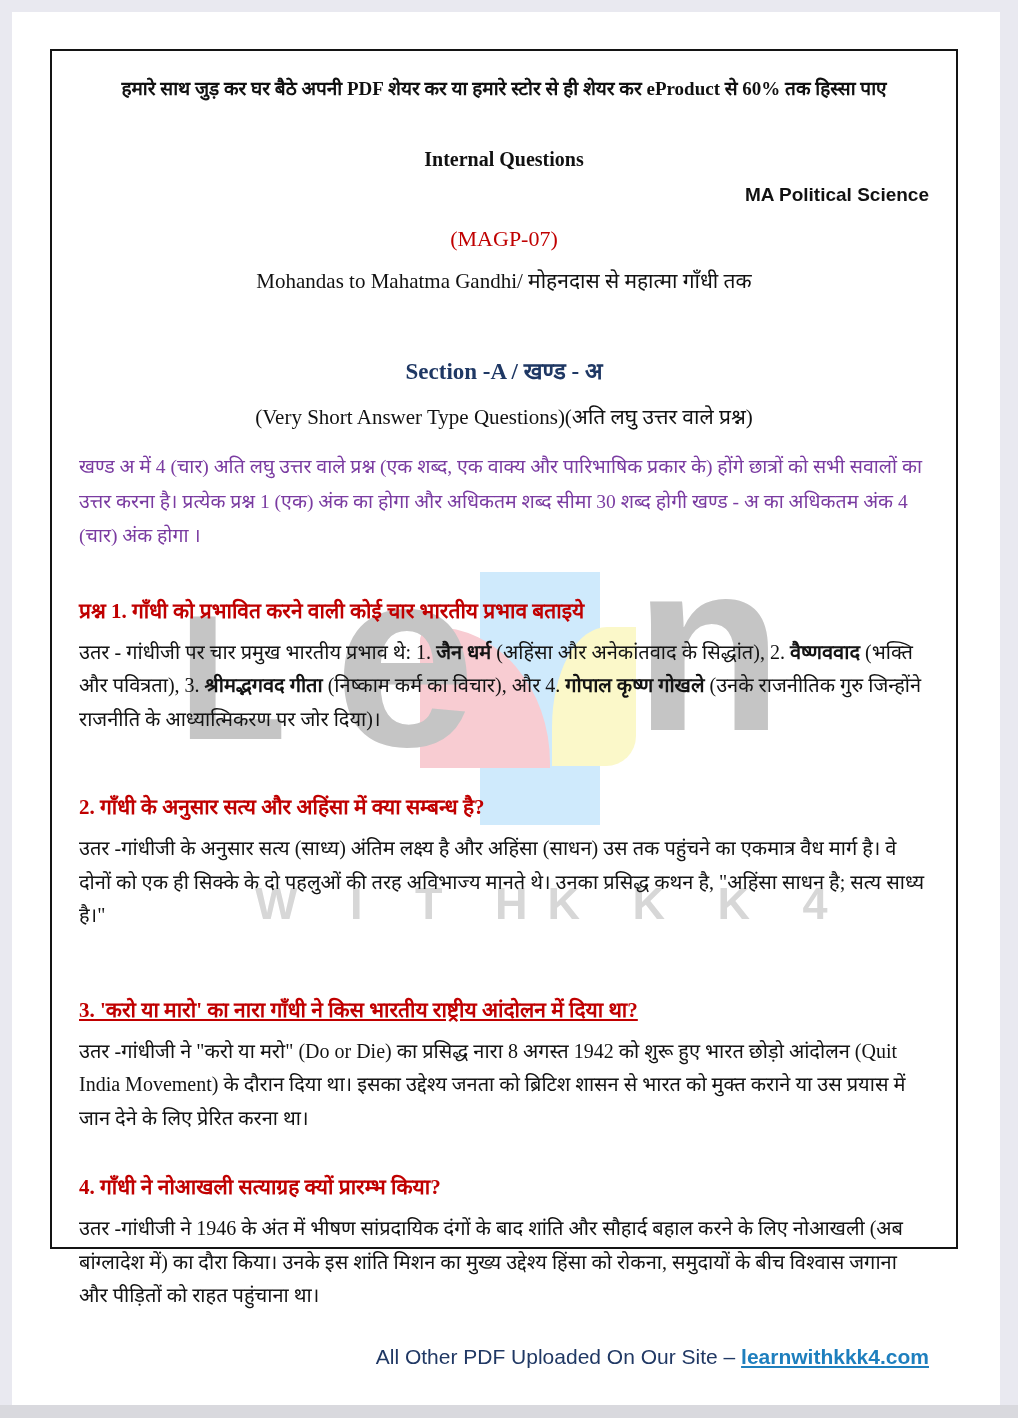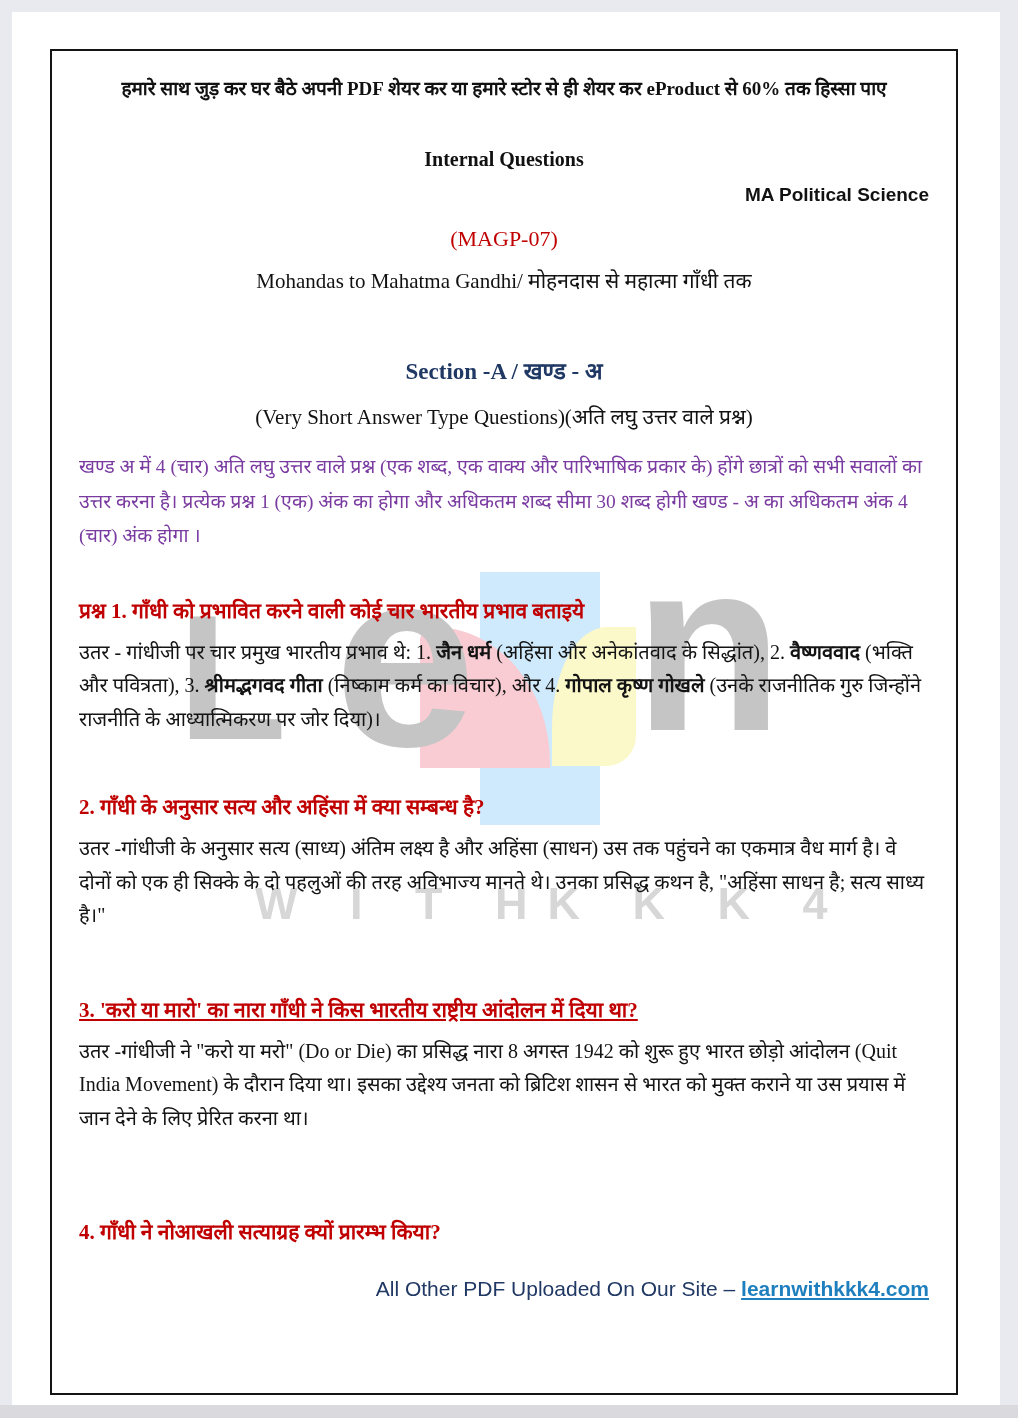--- a/index.html
+++ b/index.html
@@ -23,39 +23,39 @@
   .wm-letter { position:absolute; font-family:"Liberation Sans",sans-serif; font-weight:bold;
                color:#c5c5c5; line-height:1; }
   .wm-L { left:166px; top:577px; font-size:178px; }
   .wm-e { left:322px; top:518px; font-size:255px; }
   .wm-n { left:622px; top:512px; font-size:244px; }
   .wm-tag { position:absolute; left:243px; top:866px; width:492px; display:flex;
             justify-content:space-between; font-family:"Liberation Sans",sans-serif;
             font-weight:bold; font-size:45px; color:#d7d7d7; letter-spacing:20px; white-space:nowrap; }
 
   
-  .doc-border { position:absolute; left:38px; top:37px; width:908px; height:1346px;
+  .doc-border { position:absolute; left:38px; top:37px; width:908px; height:1200px;
                 border:2px solid #141414; padding:0 27px; background:transparent; }
   .header-note { margin-top:24px; text-align:center; font-weight:bold; font-size:19px; color:#111; }
   .t-assign  { margin-top:47px; text-align:center; font-weight:bold; font-size:20px; color:#111; }
   .t-course  { margin-top:13px; text-align:right; font-weight:bold; font-size:19px; color:#111;
                font-family:"Liberation Sans",sans-serif; }
   .t-code    { margin-top:20px; text-align:center; font-size:22px; color:#c00000; }
   .t-subject { margin-top:14px; text-align:center; font-weight:normal; font-size:21px; color:#111; }
 
   .s-head { margin-top:60px; text-align:center; font-weight:bold; font-size:23px; color:#1f3864; }
   .s-sub  { margin-top:16px; text-align:center; font-size:21px; color:#111; }
 
   .instructions { margin-top:20px; font-size:19.5px; line-height:34.5px; color:#7a3ba1; text-align:left; }
 
   .q { font-weight:bold; font-size:21px; color:#c00000; }
   .q1 { margin-top:42px; }
   .q2 { margin-top:56px; }
   .q3 { margin-top:62px;text-decoration:underline; }
-  .q4 { margin-top:82px; }
+  .q4 { margin-top:37px; }
   .ans { margin-top:12px; font-size:20px; line-height:33.5px; color:#131313; text-align:left; }
   .ans b { font-weight:bold; }
 
   .footer { margin-top:32px; text-align:right; font-family:"Liberation Sans",sans-serif;
             font-size:21px; color:#203864; font-weight:normal; }
   .footer a { color:#1e7fbe; font-weight:bold; text-decoration:underline; }
 </style>
 </head>
 <body>
 
@@ -95,20 +95,21 @@
       <p class="q q1">प्रश्न 1. गाँधी को प्रभावित करने वाली कोई चार भारतीय प्रभाव बताइये</p>
       <p class="ans"><span>उतर - गांधीजी पर चार प्रमुख भारतीय प्रभाव थे: 1. </span><b>जैन धर्म</b><span> (अहिंसा और अनेकांतवाद के सिद्धांत), 2. </span><b>वैष्णववाद</b><span> (भक्ति और पवित्रता), 3. </span><b>श्रीमद्भगवद गीता</b><span> (निष्काम कर्म का विचार), और 4. </span><b>गोपाल कृष्ण गोखले</b><span> (उनके राजनीतिक गुरु जिन्होंने राजनीति के आध्यात्मिकरण पर जोर दिया)।</span></p>
 
       <p class="q q2">2. गाँधी के अनुसार सत्य और अहिंसा में क्या सम्बन्ध है?</p>
       <p class="ans">उतर -गांधीजी के अनुसार सत्य (साध्य) अंतिम लक्ष्य है और अहिंसा (साधन) उस तक पहुंचने का एकमात्र वैध मार्ग है। वे दोनों को एक ही सिक्के के दो पहलुओं की तरह अविभाज्य मानते थे। उनका प्रसिद्ध कथन है, "अहिंसा साधन है; सत्य साध्य है।"</p>
 
       <p class="q q3">3. 'करो या मारो' का नारा गाँधी ने किस भारतीय राष्ट्रीय आंदोलन में दिया था?</p>
       <p class="ans">उतर -गांधीजी ने "करो या मरो" (Do or Die) का प्रसिद्ध नारा 8 अगस्त 1942 को शुरू हुए भारत छोड़ो आंदोलन (Quit India Movement) के दौरान दिया था। इसका उद्देश्य जनता को ब्रिटिश शासन से भारत को मुक्त कराने या उस प्रयास में जान देने के लिए प्रेरित करना था।</p>
 
       <p class="q q4">4. गाँधी ने नोआखली सत्याग्रह क्यों प्रारम्भ किया?</p>
+      <p class="ans">उतर -गांधीजी ने 1946 के अंत में भीषण सांप्रदायिक दंगों के बाद शांति और सौहार्द बहाल करने के लिए नोआखली (अब बांग्लादेश में) का दौरा किया। उनके इस शांति मिशन का मुख्य उद्देश्य हिंसा को रोकना, समुदायों के बीच विश्वास जगाना और पीड़ितों को राहत पहुंचाना था।</p>
 
       <p class="footer"><span>All Other PDF Uploaded On Our Site – </span><a href="#">learnwithkkk4.com</a></p>
 
     </div>
   </div>
 
   <div class="bottom-strip"></div>
 </div>
 
 </body></html>

